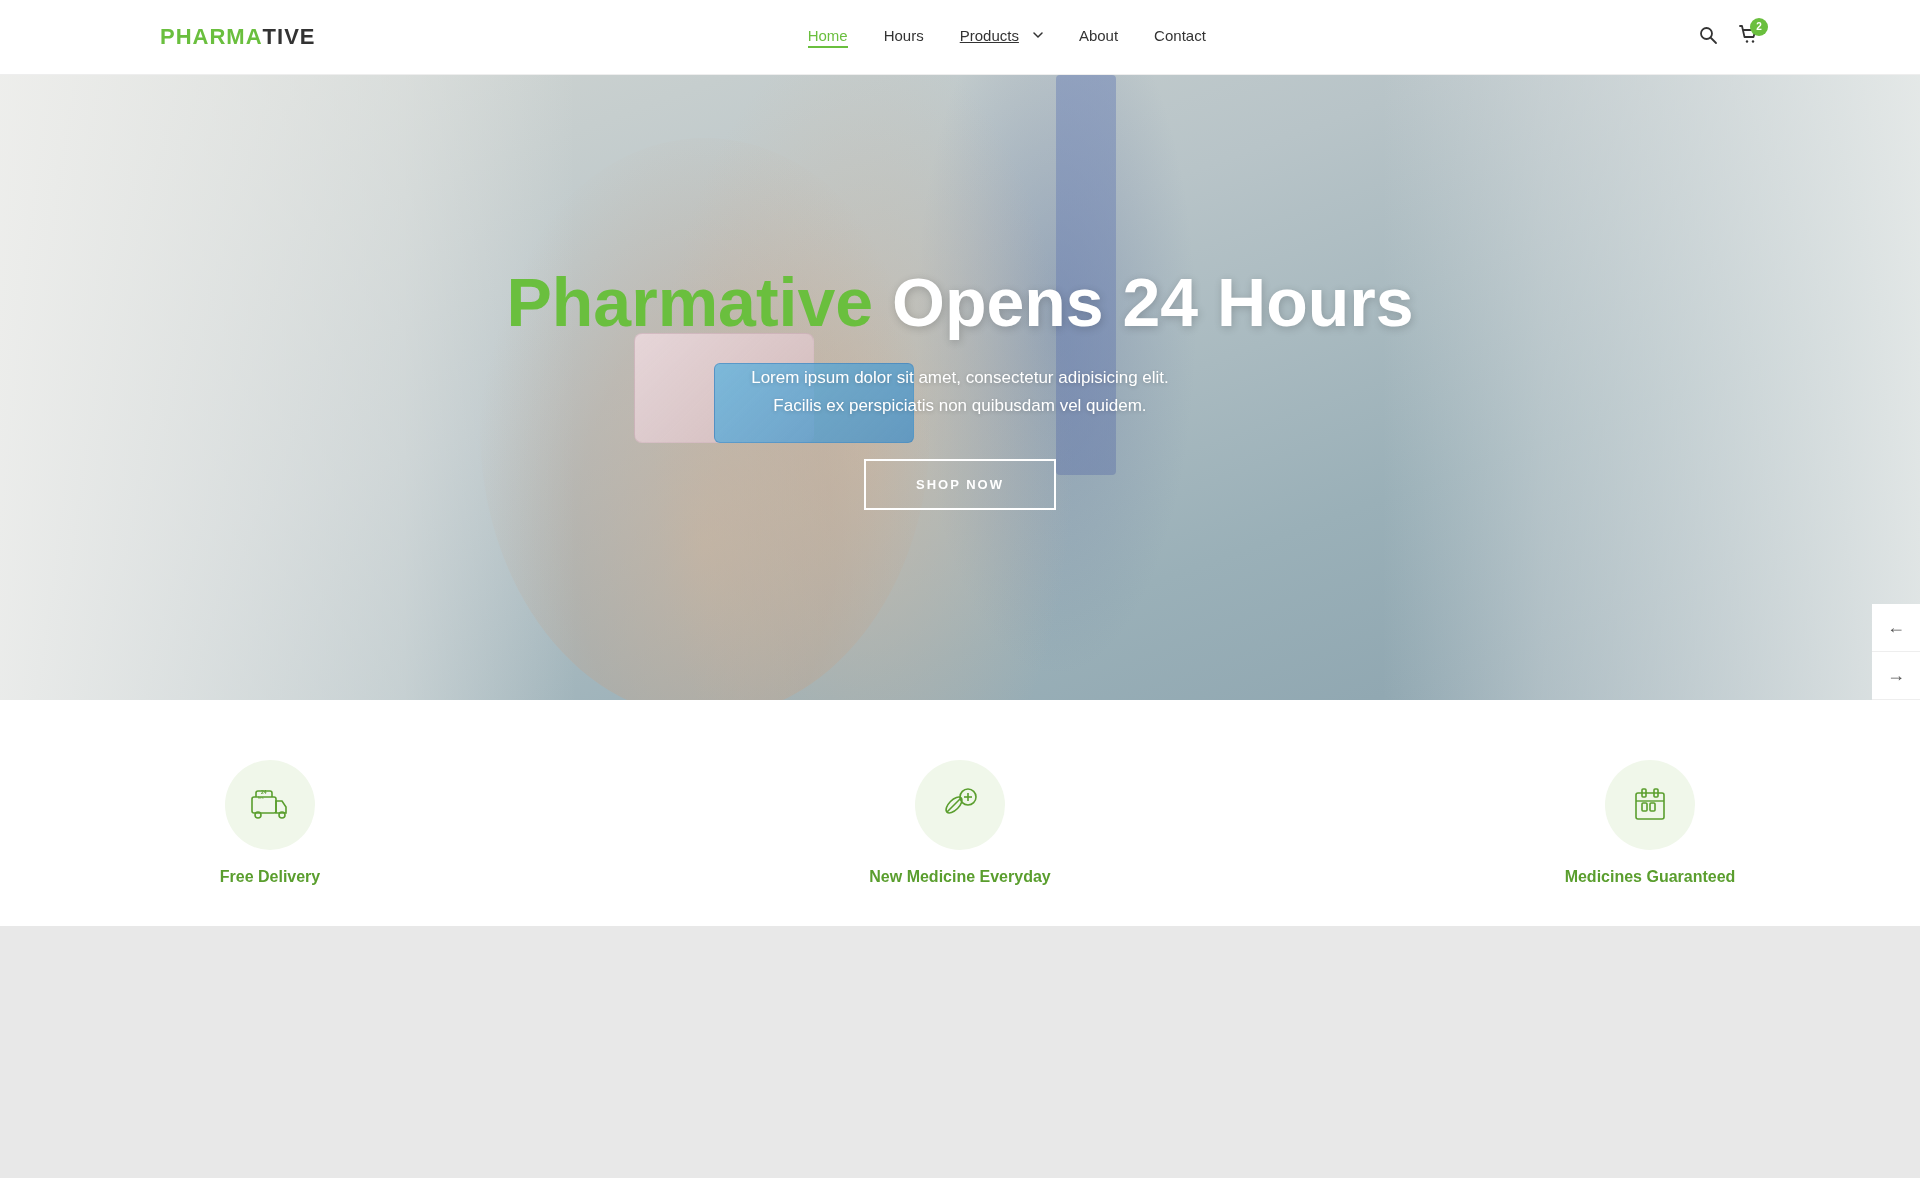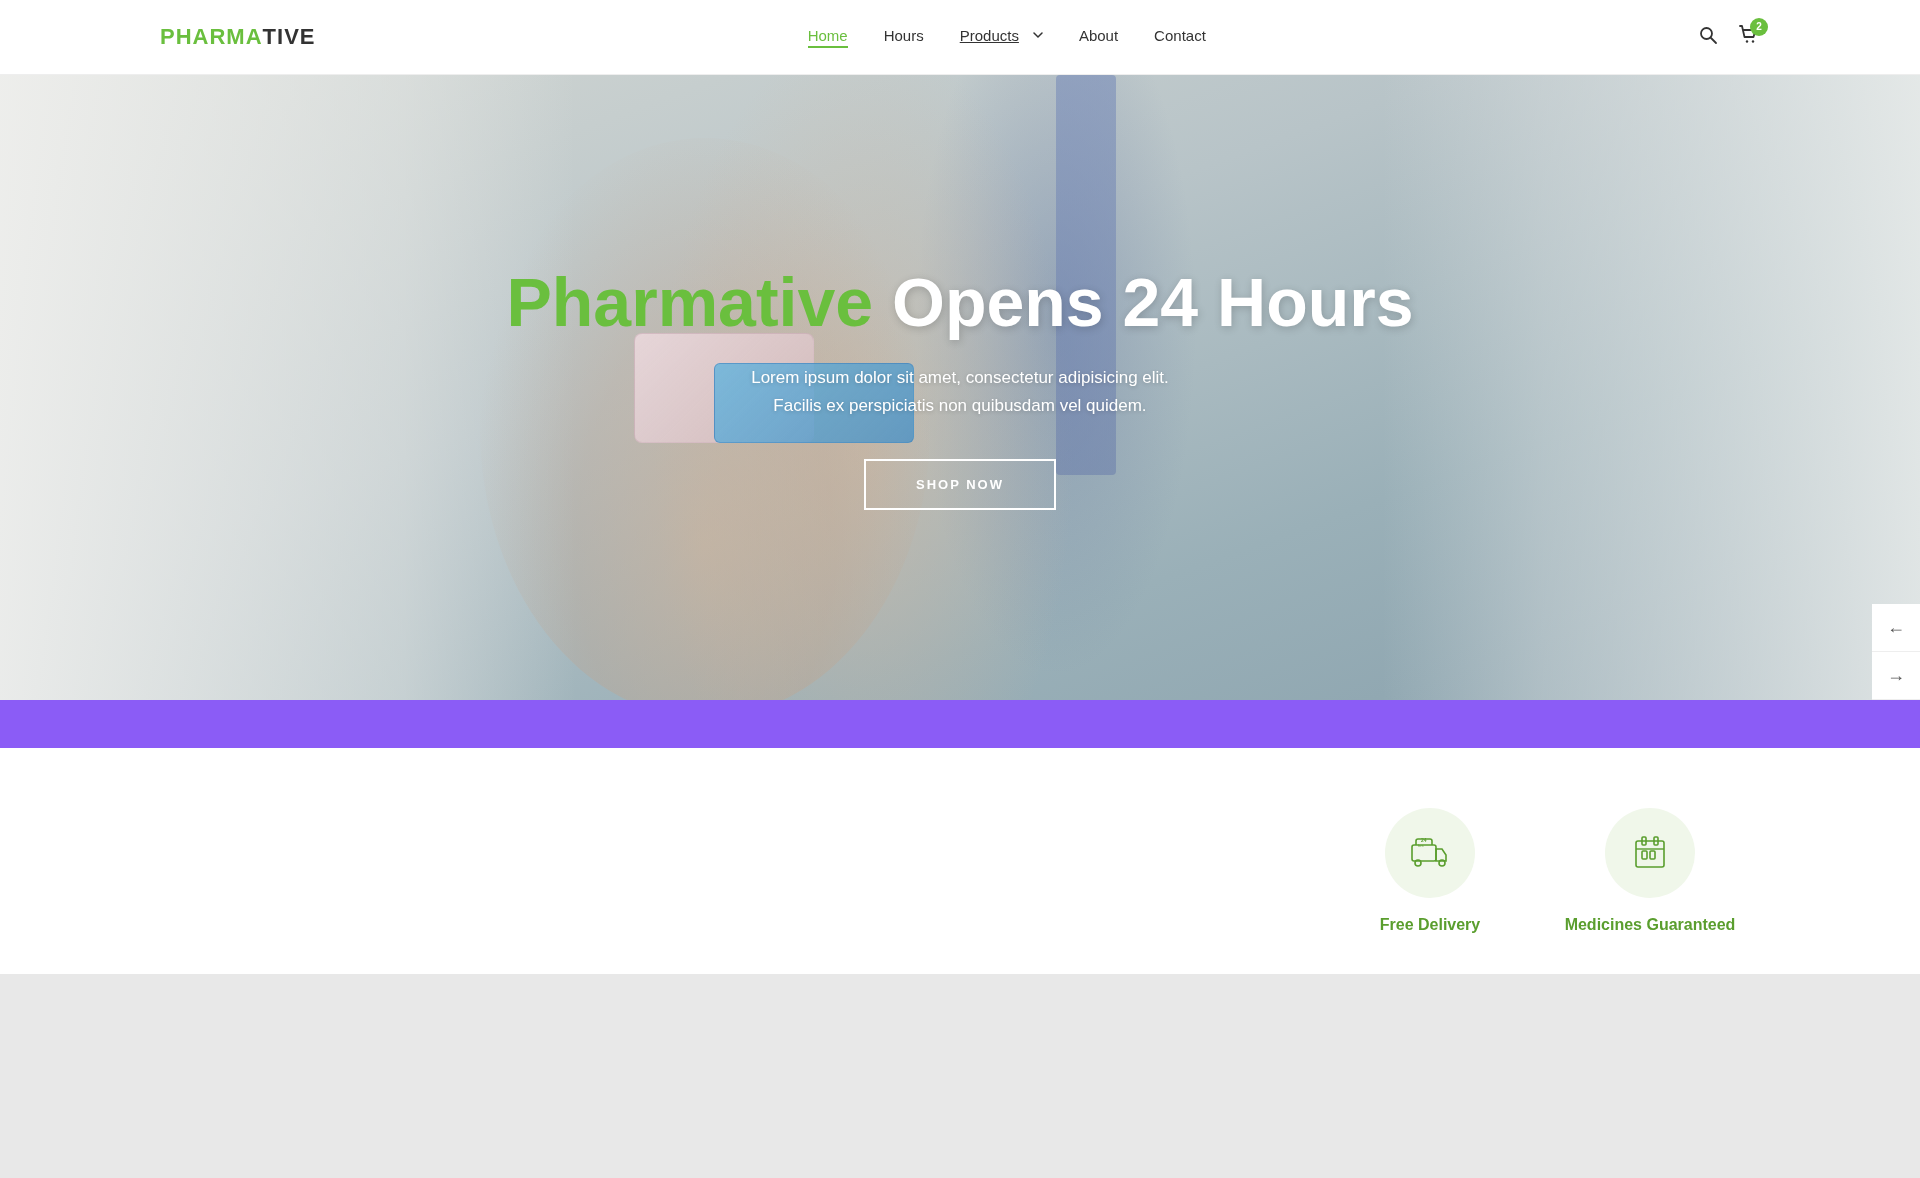--- a/index.html
+++ b/index.html
@@ -245,23 +245,22 @@
       font-size: 18px;
       color: #555;
       border-bottom: 1px solid #eee;
     }
 
     
     .features {
       background: #fff;
       padding: 60px 160px 40px;
       display: flex;
-      justify-content: flex-end;
+      justify-content: space-between;
       align-items: flex-start;
-      margin-top: 48px;
     }
     .feature-item {
       display: flex;
       flex-direction: column;
       align-items: center;
       text-align: center;
       width: 220px;
     }
     .feature-icon-wrap {
       width: 90px;
@@ -365,20 +364,32 @@
           <circle cx="10" cy="32" r="3"></circle>
           <circle cx="34" cy="32" r="3"></circle>
           <path d="M8 14V10a2 2 0 012-2h12a2 2 0 012 2v4"></path>
           <text x="13" y="11" font-size="5" fill="#5a9e2e" stroke="none" font-weight="bold">24</text>
           <text x="10" y="16" font-size="4" fill="#5a9e2e" stroke="none">hrs</text>
         </svg>
       </div>
       <span class="feature-label">Free Delivery</span>
     </div>
 
+    <div class="feature-item">
+      <div class="feature-icon-wrap">
+        <svg viewBox="0 0 44 44" fill="none" stroke="#5a9e2e" stroke-width="1.6">
+          <ellipse cx="16" cy="22" rx="10" ry="5" transform="rotate(-45 16 22)"></ellipse>
+          <line x1="9" y1="29" x2="23" y2="15" stroke="#5a9e2e" stroke-width="1.6"></line>
+          <circle cx="30" cy="14" r="8"></circle>
+          <line x1="30" y1="10" x2="30" y2="18" stroke="#5a9e2e" stroke-width="1.6"></line>
+          <line x1="26" y1="14" x2="34" y2="14" stroke="#5a9e2e" stroke-width="1.6"></line>
+        </svg>
+      </div>
+      <span class="feature-label">New Medicine Everyday</span>
+    </div>
 
     <div class="feature-item">
       <div class="feature-icon-wrap">
         <svg viewBox="0 0 44 44" fill="none" stroke="#5a9e2e" stroke-width="1.6">
           <rect x="8" y="10" width="28" height="26" rx="2"></rect>
           <rect x="14" y="6" width="4" height="8" rx="1"></rect>
           <rect x="26" y="6" width="4" height="8" rx="1"></rect>
           <rect x="14" y="20" width="5" height="8" rx="1"></rect>
           <rect x="22" y="20" width="5" height="8" rx="1"></rect>
           <line x1="8" y1="18" x2="36" y2="18" stroke="#5a9e2e" stroke-width="1.4"></line>

